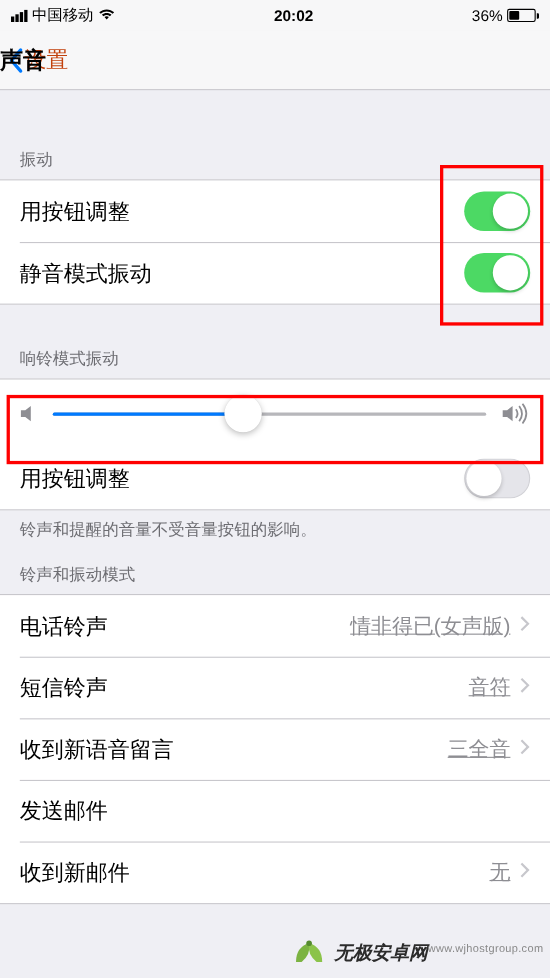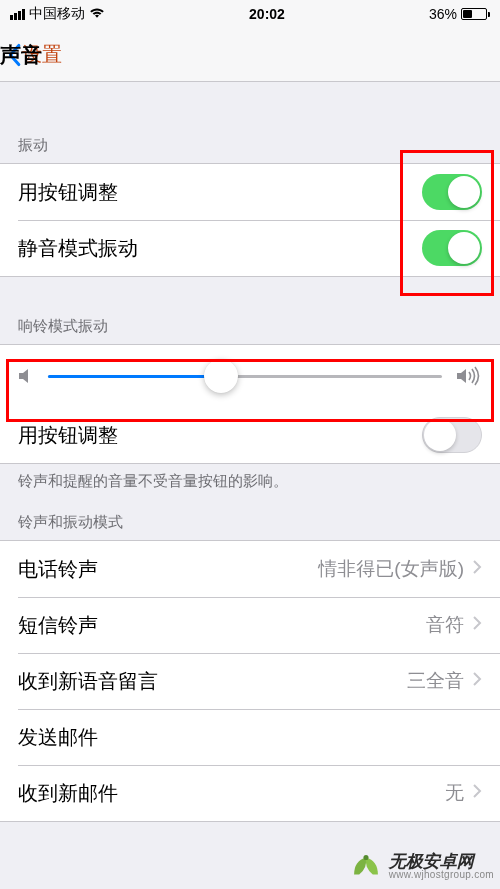--- a/index.html
+++ b/index.html
@@ -27,21 +27,21 @@
   .nav-back svg { width: 16px; height: 24px; }
   .nav-title { position: absolute; left: 0; right: 0; text-align: left; font-size: 21px; font-weight: 600; pointer-events: none; }
   
   
   .section-header { font-size: 15px; color: #6d6d72; padding: 22px 18px 8px; }
   .section-footer { font-size: 15px; color: #6d6d72; padding: 8px 18px 4px; }
   .group { background: #fff; border-top: 1px solid #c8c7cc; border-bottom: 1px solid #c8c7cc; }
   .row { display: flex; align-items: center; min-height: 56px; padding: 0 18px; position: relative; }
   .row + .row::before { content: ""; position: absolute; left: 18px; right: 0; top: 0; height: 1px; background: #c8c7cc; }
   .row-label { font-size: 20px; color: #000; flex: 1; }
-  .row-value { font-size: 19px; color: #8e8e93; margin-right: 8px; }
+  .row-value { font-size: 19px; color: #8e8e93; margin-right: 8px; text-decoration: underline; }
   .chevron svg { width: 10px; height: 16px; }
   
   
   .toggle { width: 60px; height: 36px; border-radius: 18px; position: relative; cursor: pointer; }
   .toggle.on { background: #4cd964; }
   .toggle.off { background: #e5e5ea; border: 1px solid #d1d1d6; }
   .toggle .knob { width: 32px; height: 32px; background: #fff; border-radius: 50%; position: absolute; top: 2px; box-shadow: 0 2px 4px rgba(0,0,0,0.2); }
   .toggle.on .knob { right: 2px; }
   .toggle.off .knob { left: 1px; top: 1px; }
   
@@ -54,21 +54,21 @@
   .thumb { position: absolute; width: 34px; height: 34px; background: #fff; border-radius: 50%; box-shadow: 0 2px 6px rgba(0,0,0,0.25), 0 0 1px rgba(0,0,0,0.1); left: 44%; transform: translateX(-50%); }
   
   
   .hl { position: absolute; border: 3px solid #ff0000; pointer-events: none; z-index: 50; }
   .hl1 { left: 400px; top: 150px; width: 94px; height: 146px; }
   .hl2 { left: 6px; top: 359px; width: 488px; height: 63px; }
   
   
   .watermark { position: absolute; right: 6px; bottom: 6px; display: flex; align-items: center; gap: 6px; z-index: 60; }
   .wm-logo { width: 34px; height: 34px; }
-  .wm-text { display: flex; flex-direction: column; line-height: 1; }
+  .wm-text { display: flex; line-height: 1; }
   .wm-cn { font-size: 17px; font-weight: 700; color: #2b2b2b; font-style: italic; }
   .wm-en { font-size: 10px; color: #888; letter-spacing: 0.3px; }
   
   .spacer-top { height: 32px; }
 </style>
 </head>
 <body>
 
 <div class="status-bar">
   <div class="status-left">

